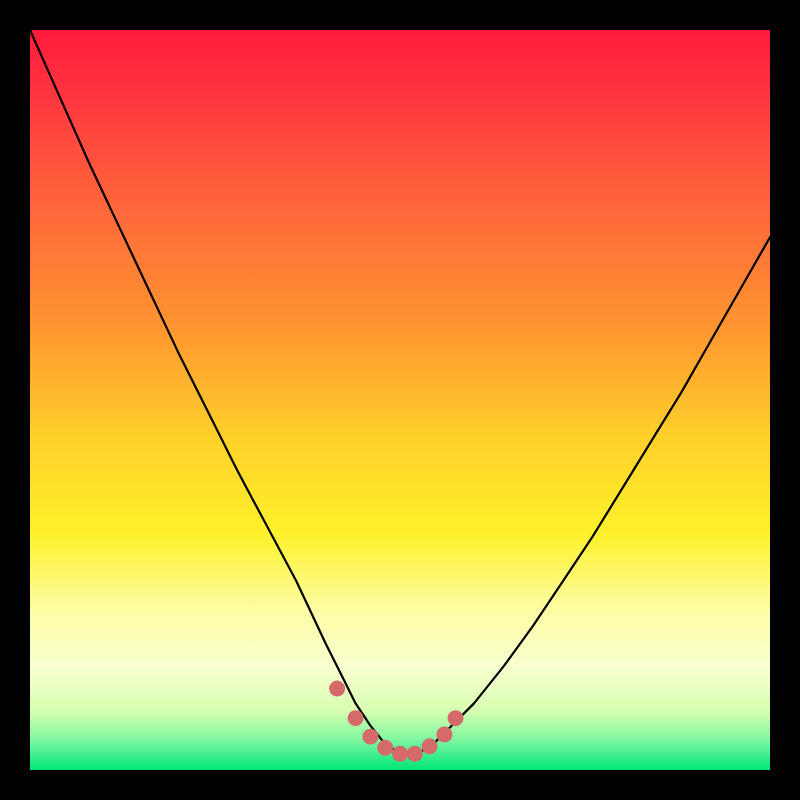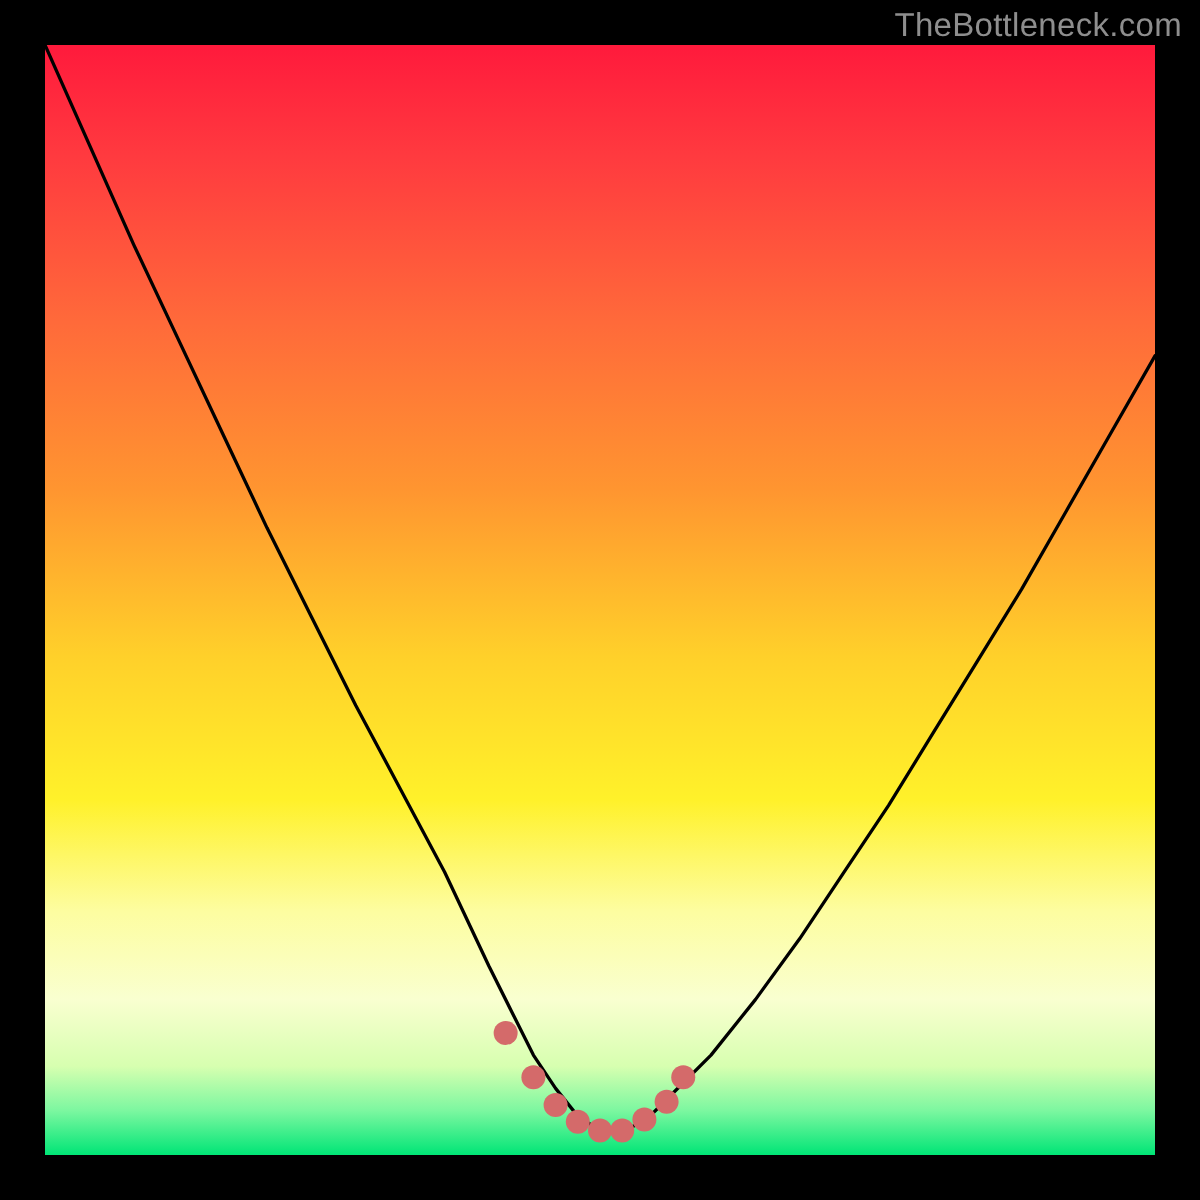--- a/index.html
+++ b/index.html
@@ -39,21 +39,20 @@
   }
   svg {
     display: block;
   }
 </style>
 </head>
 <body>
 
 <div class="frame">
 
-  <div class="watermark">TheBottleneck.com</div>
 
   <div class="plot">
     <svg id="chart-svg" width="740" height="740" viewBox="0 0 740 740">
       <defs>
         <linearGradient id="bg-grad" x1="0" y1="0" x2="0" y2="1">
             <stop offset="0%" stop-color="#ff1a3c"></stop>
             <stop offset="10%" stop-color="#ff3a3f"></stop>
             <stop offset="25%" stop-color="#ff6a3a"></stop>
             <stop offset="40%" stop-color="#ff9530"></stop>
             <stop offset="55.00000000000001%" stop-color="#ffd02a"></stop>

